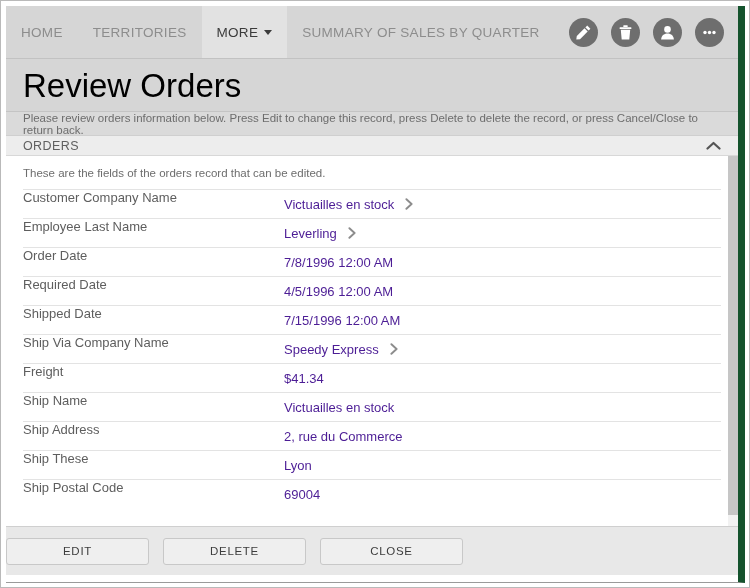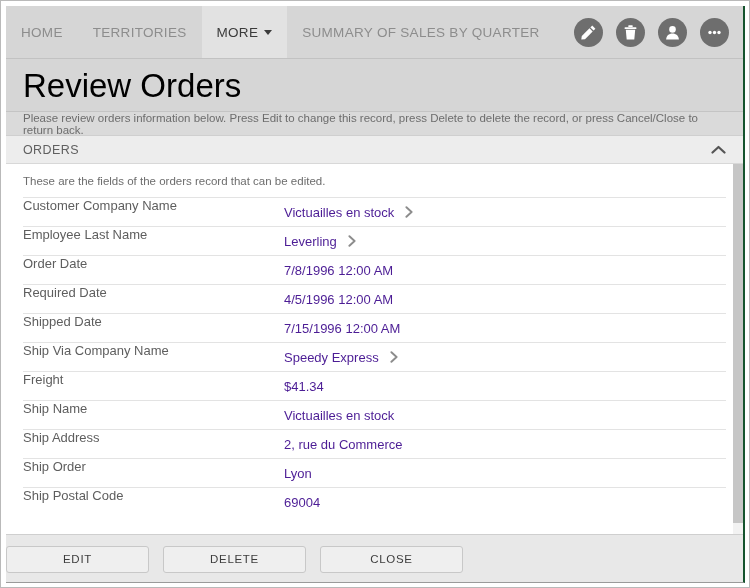--- a/index.html
+++ b/index.html
@@ -18,21 +18,21 @@
     background:#ffffff;
     border:1px solid #b9b9b9;
     box-shadow:0 0 0 1px #ffffff inset;
     overflow:hidden;
   }
   #viewport{
     position:absolute;
     left:5px; top:5px;
     width:739px; height:577px;
     background:#ffffff;
-    border-right:2px solid #14532d;
+    border-right:7px solid #14532d;
     border-bottom:1px solid #9a9a9a;
     overflow:hidden;
   }
 
   
   #navbar{
     position:relative;
     height:53px;
     background:#d6d6d6;
     border-bottom:1px solid #c2c2c2;
@@ -100,21 +100,21 @@
     padding:0 17px;
     border-bottom:1px solid #cfcfcf;
   }
   #desc-text{
     font-size:11.5px;
     color:#6d6d6d;
   }
 
   
   #section-header{
-    height:28px;
+    height:20px;
     background:#ededed;
     display:flex;align-items:center;
     justify-content:space-between;
     padding:0 17px;
     border-bottom:1px solid #d8d8d8;
     cursor:pointer;
   }
   #section-title{
     font-size:12.5px;
     letter-spacing:.4px;
@@ -348,21 +348,21 @@
                 <span>Victuailles en stock</span>
               </div>
             </div>
             <div class="field-row">
               <div class="field-label">Ship Address</div>
               <div class="field-value">
                 <span>2, rue du Commerce</span>
               </div>
             </div>
             <div class="field-row">
-              <div class="field-label">Ship Order</div>
+              <div class="field-label">Ship These</div>
               <div class="field-value">
                 <span>Lyon</span>
               </div>
             </div>
             <div class="field-row">
               <div class="field-label">Ship Postal Code</div>
               <div class="field-value">
                 <span>69004</span>
               </div>
             </div>

